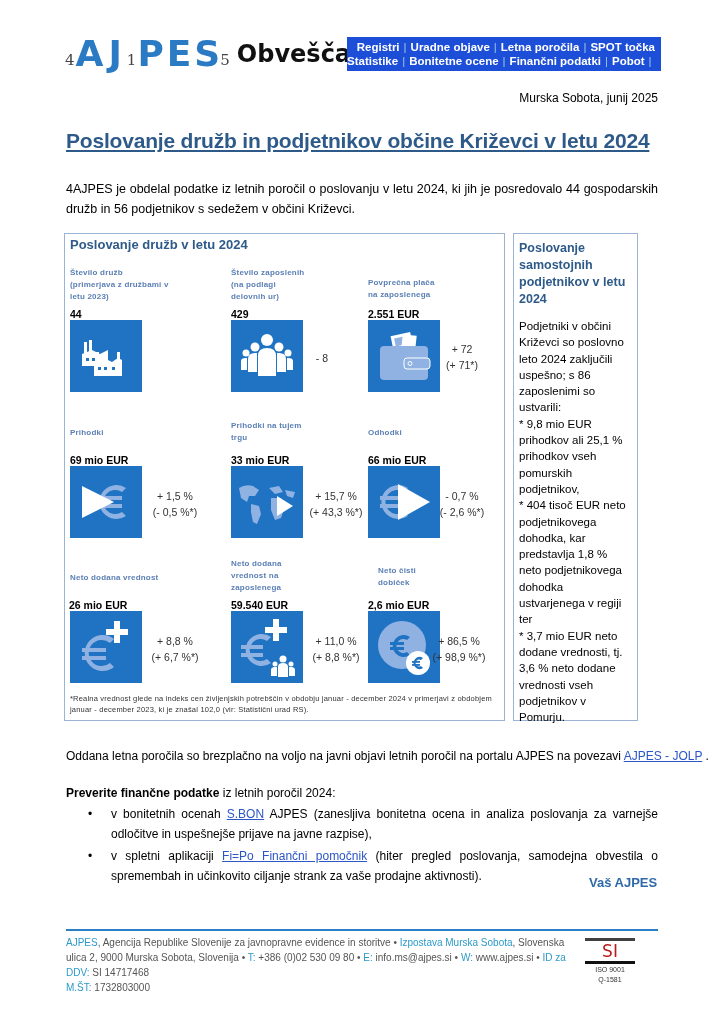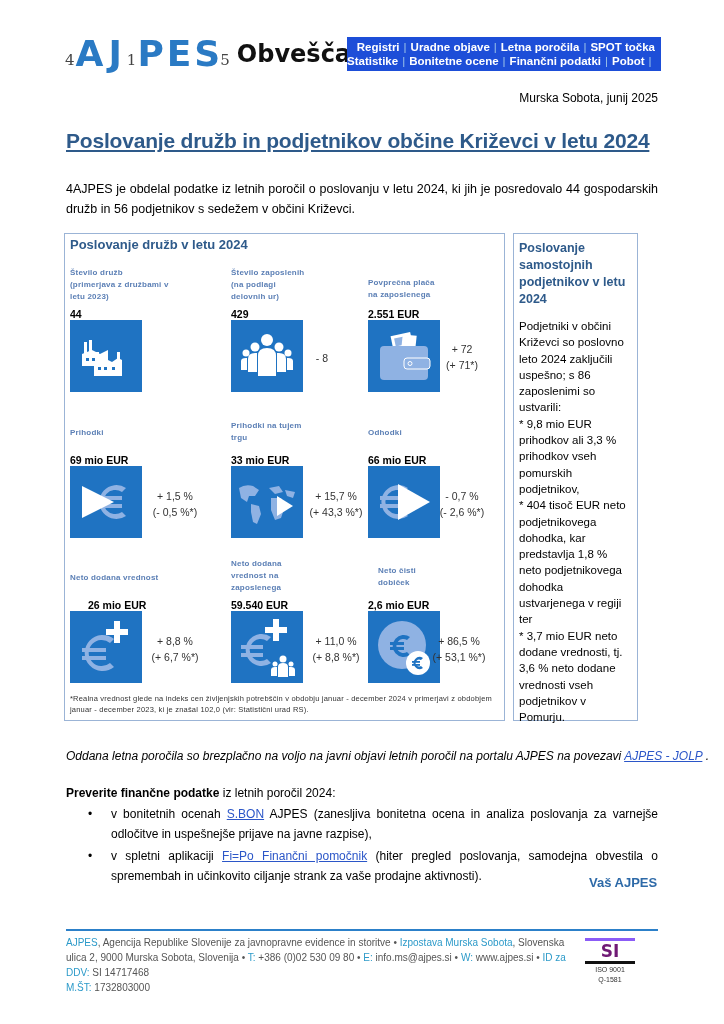--- a/index.html
+++ b/index.html
@@ -43,21 +43,21 @@
   a.link { color: #2b56c8; text-decoration: underline; }
   .bullets { position: absolute; left: 66px; top: 804px; width: 592px; font-size: 12px; line-height: 20px; }
   .bullet { position: relative; padding-left: 45px; text-align: justify; margin-bottom: 2px; }
   .bullet::before { content: "•"; position: absolute; left: 22px; top: 0; }
   .sign { position: absolute; left: 589px; top: 875px; font-size: 13px; font-weight: bold; color: #2e6aa8; }
 
   .footer-rule { position: absolute; left: 66px; top: 929px; width: 592px; height: 2px; background: #2c80c9; }
   .footer-text { position: absolute; left: 66px; top: 935px; width: 520px; font-size: 10px; color: #555; line-height: 15px; }
   .footer-text .k { color: #2c9ac9; }
   .iso { position: absolute; left: 585px; top: 938px; width: 50px; text-align: center; }
-  .iso-mark { font-family: "DejaVu Sans", sans-serif; font-weight: bold; font-size: 17px; color: #701a75; border-top: 3px solid #8b5cf6; border-bottom: 3px solid #111; line-height: 20px; }
+  .iso-mark { font-family: "DejaVu Sans", sans-serif; font-weight: normal; font-size: 17px; color: #b91c1c; border-top: 3px solid #404040; border-bottom: 3px solid #111; line-height: 20px; }
   .iso-text { font-size: 7px; color: #333; line-height: 8px; margin-top: 2px; }
 </style>
 </head>
 <body>
 
 <div class="logo">
   <div class="logo-mark">
     <span class="logo-num">4</span>
     <span class="logo-letter">A</span>
     <span class="logo-letter" style="margin-left:6px">J</span>
@@ -208,21 +208,21 @@
     </svg>
   </div>
   <div class="change" style="left:367px; top:254px;">
     <div>- 0,7 %</div>
     <div>(- 2,6 %*)</div>
   </div>
 
   <div class="metric" style="left:5px; top:338px;">
     <div class="metric-label">Neto dodana vrednost</div>
   </div>
-  <div class="metric-value" style="left:23px; top:365px;">26 mio EUR</div>
+  <div class="metric-value" style="left:4px; top:365px;">26 mio EUR</div>
   <div class="tile" style="left:5px; top:377px;">
     <svg viewBox="0 0 72 72">
       <path d="M44 28 A18 18 0 1 0 44 56 L40 52 A13 13 0 1 1 40 32 Z" fill="#8fb2e3"></path>
       <rect x="12" y="37" width="24" height="4" fill="#8fb2e3"></rect>
         <rect x="12" y="45" width="24" height="4" fill="#8fb2e3"></rect>
       <rect x="44" y="10" width="6" height="22" fill="#fff"></rect>
         <rect x="36" y="18" width="22" height="6" fill="#fff"></rect>
     </svg>
   </div>
   <div class="change" style="left:80px; top:399px;">
@@ -267,37 +267,37 @@
       <rect x="22" y="31" width="14" height="3" fill="#1f73c2"></rect>
         <rect x="22" y="36" width="14" height="3" fill="#1f73c2"></rect>
       <circle cx="50" cy="52" r="12" fill="#fff"></circle>
       <path d="M55 47 A6 6 0 1 0 55 57 L53 55 A3.5 3.5 0 1 1 53 49 Z" fill="#1f73c2"></path>
       <rect x="44" y="50" width="8" height="1.8" fill="#1f73c2"></rect>
         <rect x="44" y="53" width="8" height="1.8" fill="#1f73c2"></rect>
     </svg>
   </div>
   <div class="change" style="left:364px; top:399px;">
     <div>+ 86,5 %</div>
-    <div>(+ 53,1 %*)</div>
+    <div>(+ 98,9 %*)</div>
   </div>
 
   <div class="footnote">*Realna vrednost glede na indeks cen življenjskih potrebščin v obdobju januar - december 2024 v primerjavi z obdobjem januar - december 2023, ki je znašal 102,0 (vir: Statistični urad RS).</div>
 </div>
 
 <div class="sp-box">
   <div class="sp-title">Poslovanje samostojnih podjetnikov v letu 2024</div>
   <div class="sp-body">
     <div>Podjetniki v občini Križevci so poslovno leto 2024 zaključili uspešno; s 86 zaposlenimi so ustvarili:</div>
-    <div>* 9,8 mio EUR prihodkov ali 3,3 % prihodkov vseh pomurskih podjetnikov,</div>
+    <div>* 9,8 mio EUR prihodkov ali 25,1 % prihodkov vseh pomurskih podjetnikov,</div>
     <div>* 404 tisoč EUR neto podjetnikovega dohodka, kar predstavlja 1,8 % neto podjetnikovega dohodka ustvarjenega v regiji ter</div>
     <div>* 3,7 mio EUR neto dodane vrednosti, tj. 3,6 % neto dodane vrednosti vseh podjetnikov v Pomurju.</div>
   </div>
 </div>
 
-<p class="para" style="top:746px;font-style:italic;">
+<p class="para" style="top:746px;">
   <span>Oddana letna poročila so brezplačno na voljo na javni objavi letnih poročil na portalu AJPES na povezavi </span><a href="#" class="link">AJPES - JOLP</a><span> .</span>
 </p>
 
 <p class="para" style="top:783px;">
   <b>Preverite finančne podatke</b><span> iz letnih poročil 2024:</span>
 </p>
 
 <div class="bullets">
   <div class="bullet">
     <span>v bonitetnih ocenah </span><a href="#" class="link">S.BON</a><span> AJPES (zanesljiva bonitetna ocena in analiza poslovanja za varnejše odločitve in uspešnejše prijave na javne razpise),</span>

